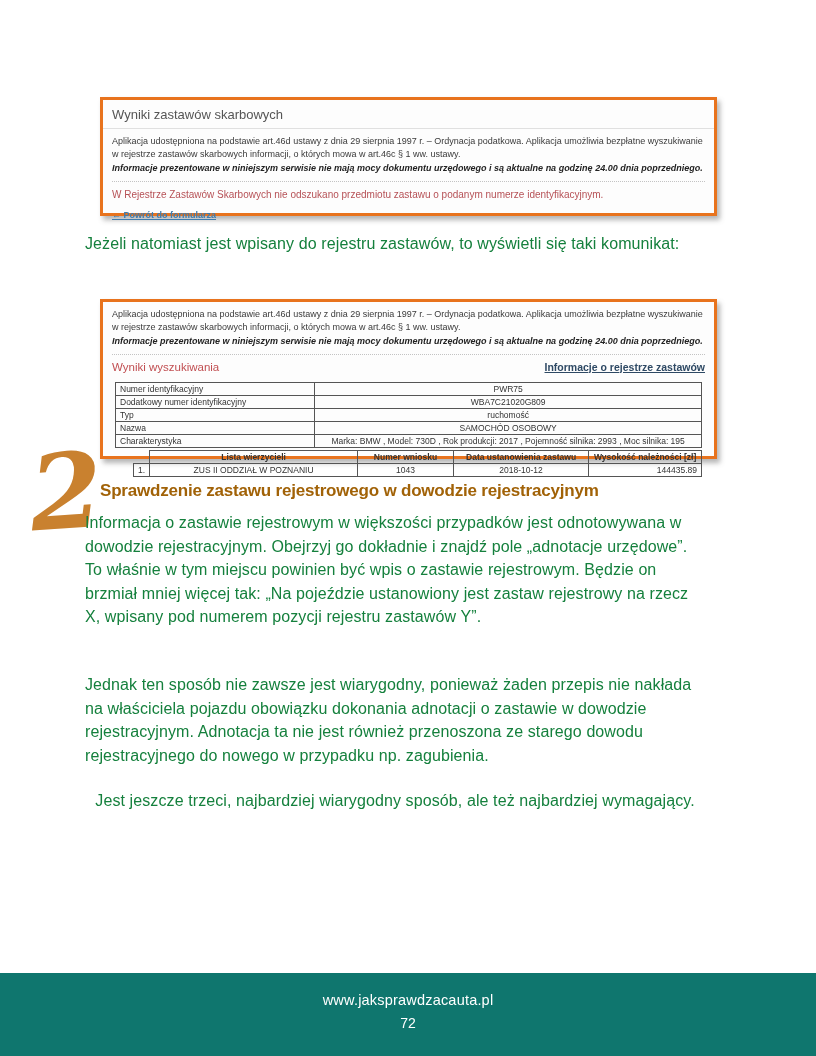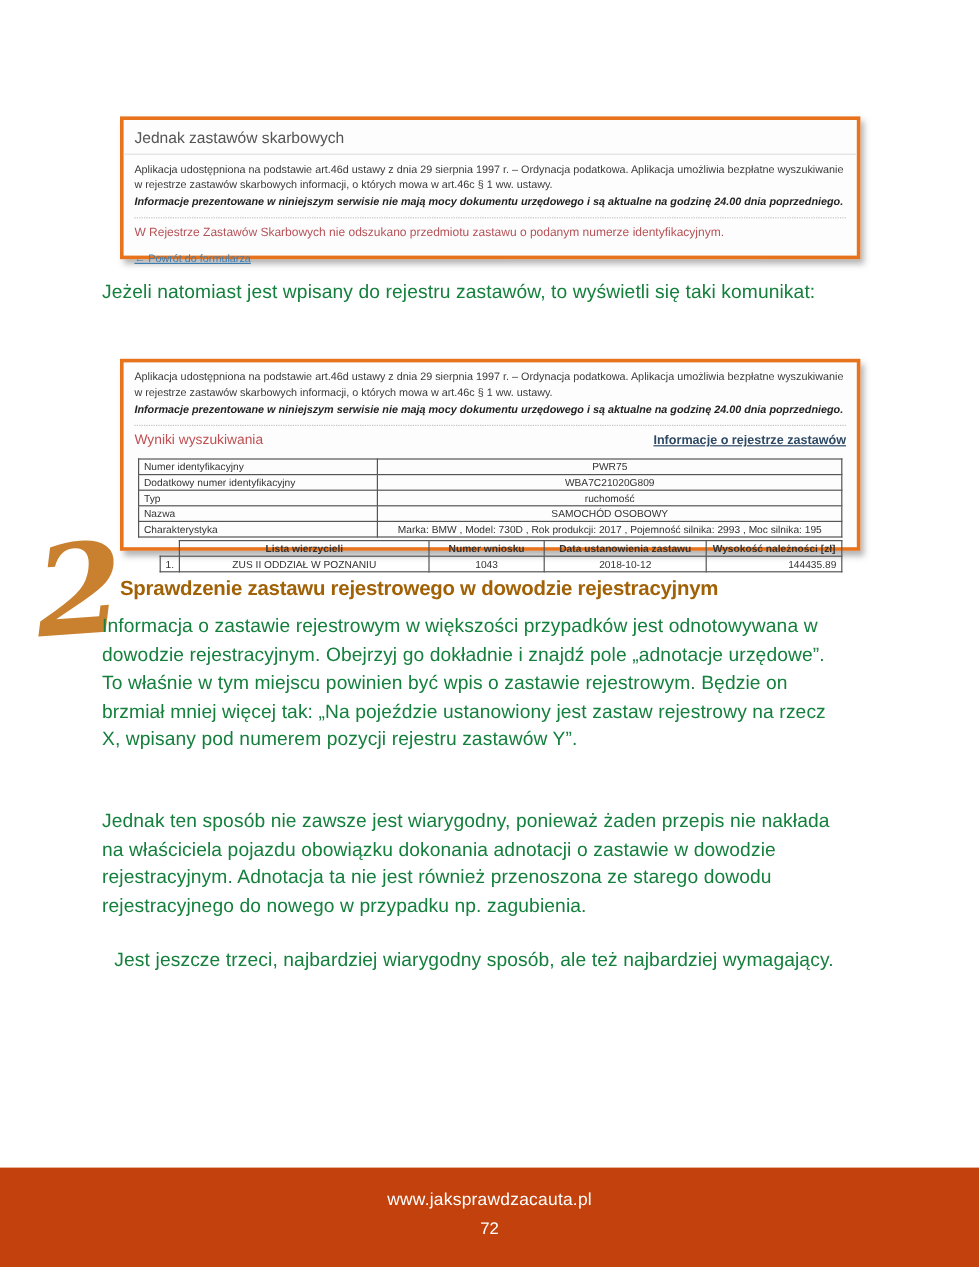--- a/index.html
+++ b/index.html
@@ -45,21 +45,21 @@
     border-top:1px dotted #c3c3c3;
     margin:7px 0 6px 0;
   }
   .shot-alert {
     font-size:10px; line-height:13px; color:#b65156;
     margin-top:2px;
   }
   .shot-backlink {
     display:inline-block;
     margin-top:9px;
-    font-size:9px; font-weight:normal;
+    font-size:9px; font-weight:bold;
     color:#3f7cae; text-decoration:underline;
     cursor:pointer;
   }
 
   .results-row {
     display:flex; justify-content:space-between; align-items:baseline;
     margin-top:3px;
   }
   .results-title { font-size:11.5px; color:#c14f52; }
   .info-link {
@@ -115,35 +115,35 @@
     position:absolute; left:100px; top:481px; width:618px;
     font-size:17px; font-weight:bold;
     color:#a16207;
     letter-spacing:-0.2px;
   }
 
   
   .footer {
     position:absolute; left:0; top:973px;
     width:816px; height:83px;
-    background:#c2410c;
+    background:#0f766e;
     color:#ffffff;
     text-align:center;
     padding-top:19px;
   }
   .footer-url { font-size:14.5px; letter-spacing:0.2px; }
   .footer-page { font-size:14px; margin-top:7px; }
 </style>
 </head>
 <body>
 
 <div class="page">
 
   <section class="shot shot1">
-    <div class="shot-title">Jednak zastawów skarbowych</div>
+    <div class="shot-title">Wyniki zastawów skarbowych</div>
     <p class="shot-intro">Aplikacja udostępniona na podstawie art.46d ustawy z dnia 29 sierpnia 1997 r. – Ordynacja podatkowa. Aplikacja umożliwia bezpłatne wyszukiwanie w rejestrze zastawów skarbowych informacji, o których mowa w art.46c § 1 ww. ustawy.</p>
     <p class="shot-bold">Informacje prezentowane w niniejszym serwisie nie mają mocy dokumentu urzędowego i są aktualne na godzinę 24.00 dnia poprzedniego.</p>
     <div class="dotted"></div>
     <p class="shot-alert">W Rejestrze Zastawów Skarbowych nie odszukano przedmiotu zastawu o podanym numerze identyfikacyjnym.</p>
     <a class="shot-backlink">← Powrót do formularza</a>
   </section>
 
   <p class="body-text intro-par">Jeżeli natomiast jest wpisany do rejestru zastawów, to wyświetli się taki komunikat:</p>
 
   <section class="shot shot2">

